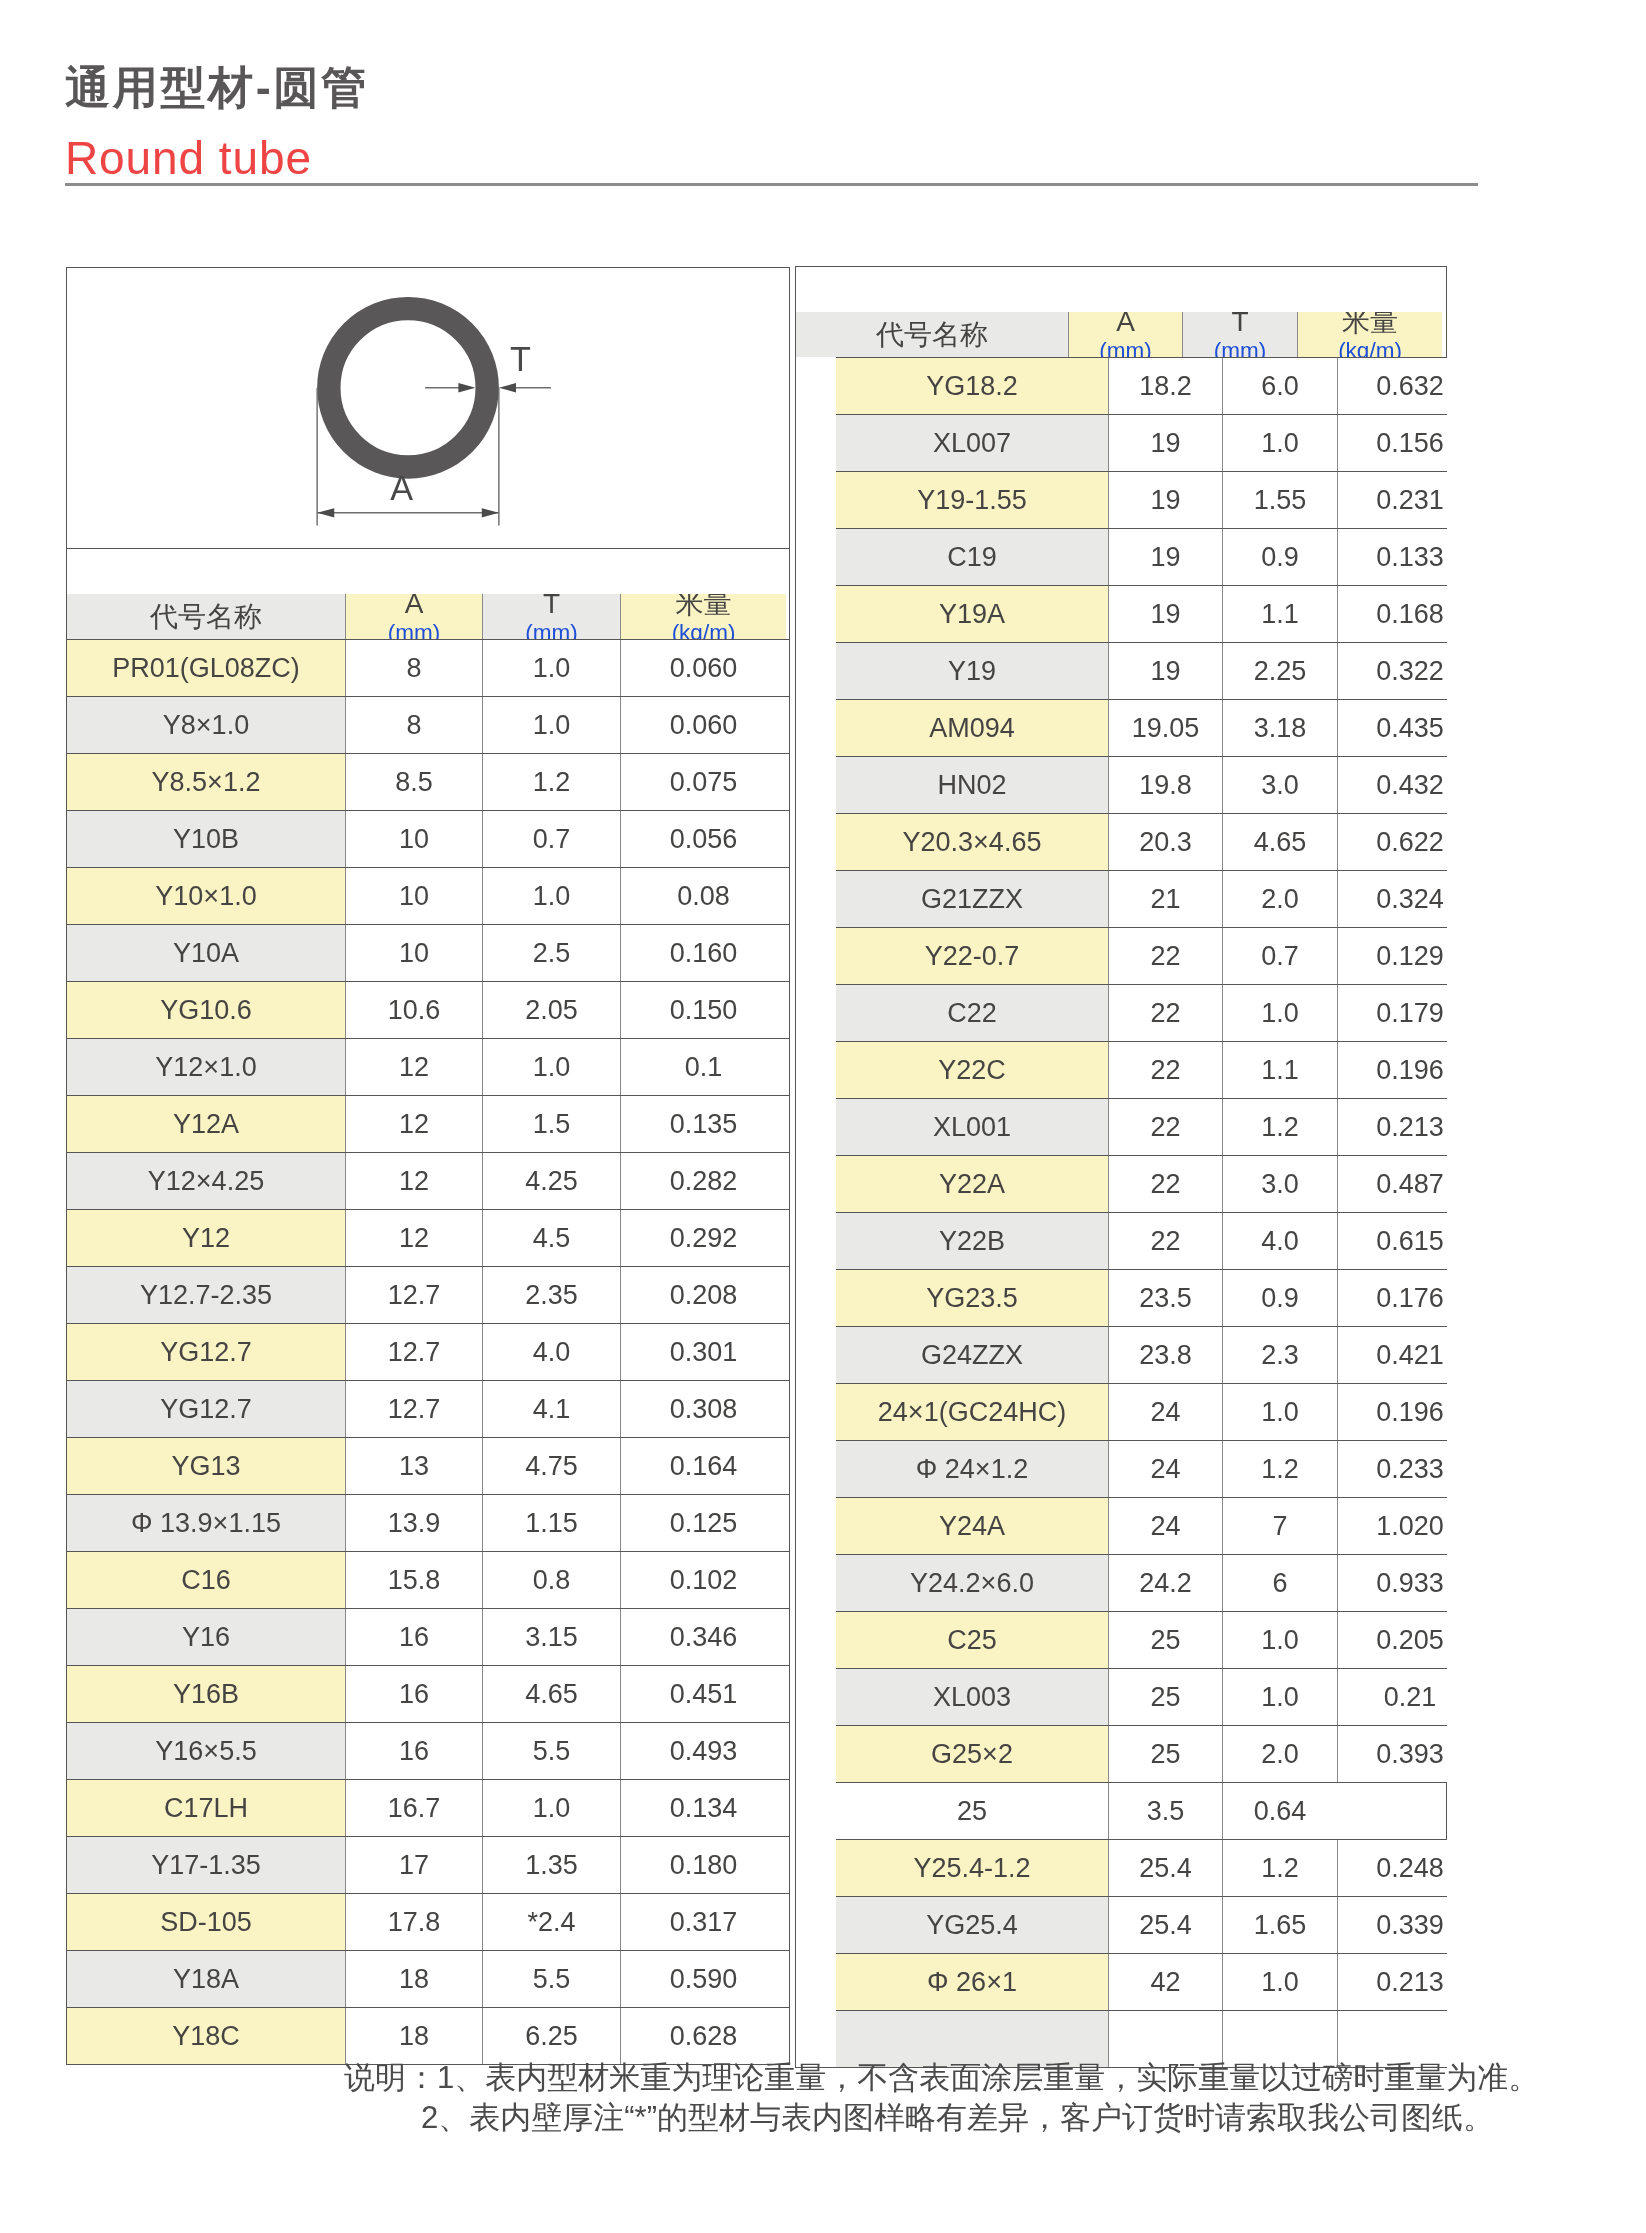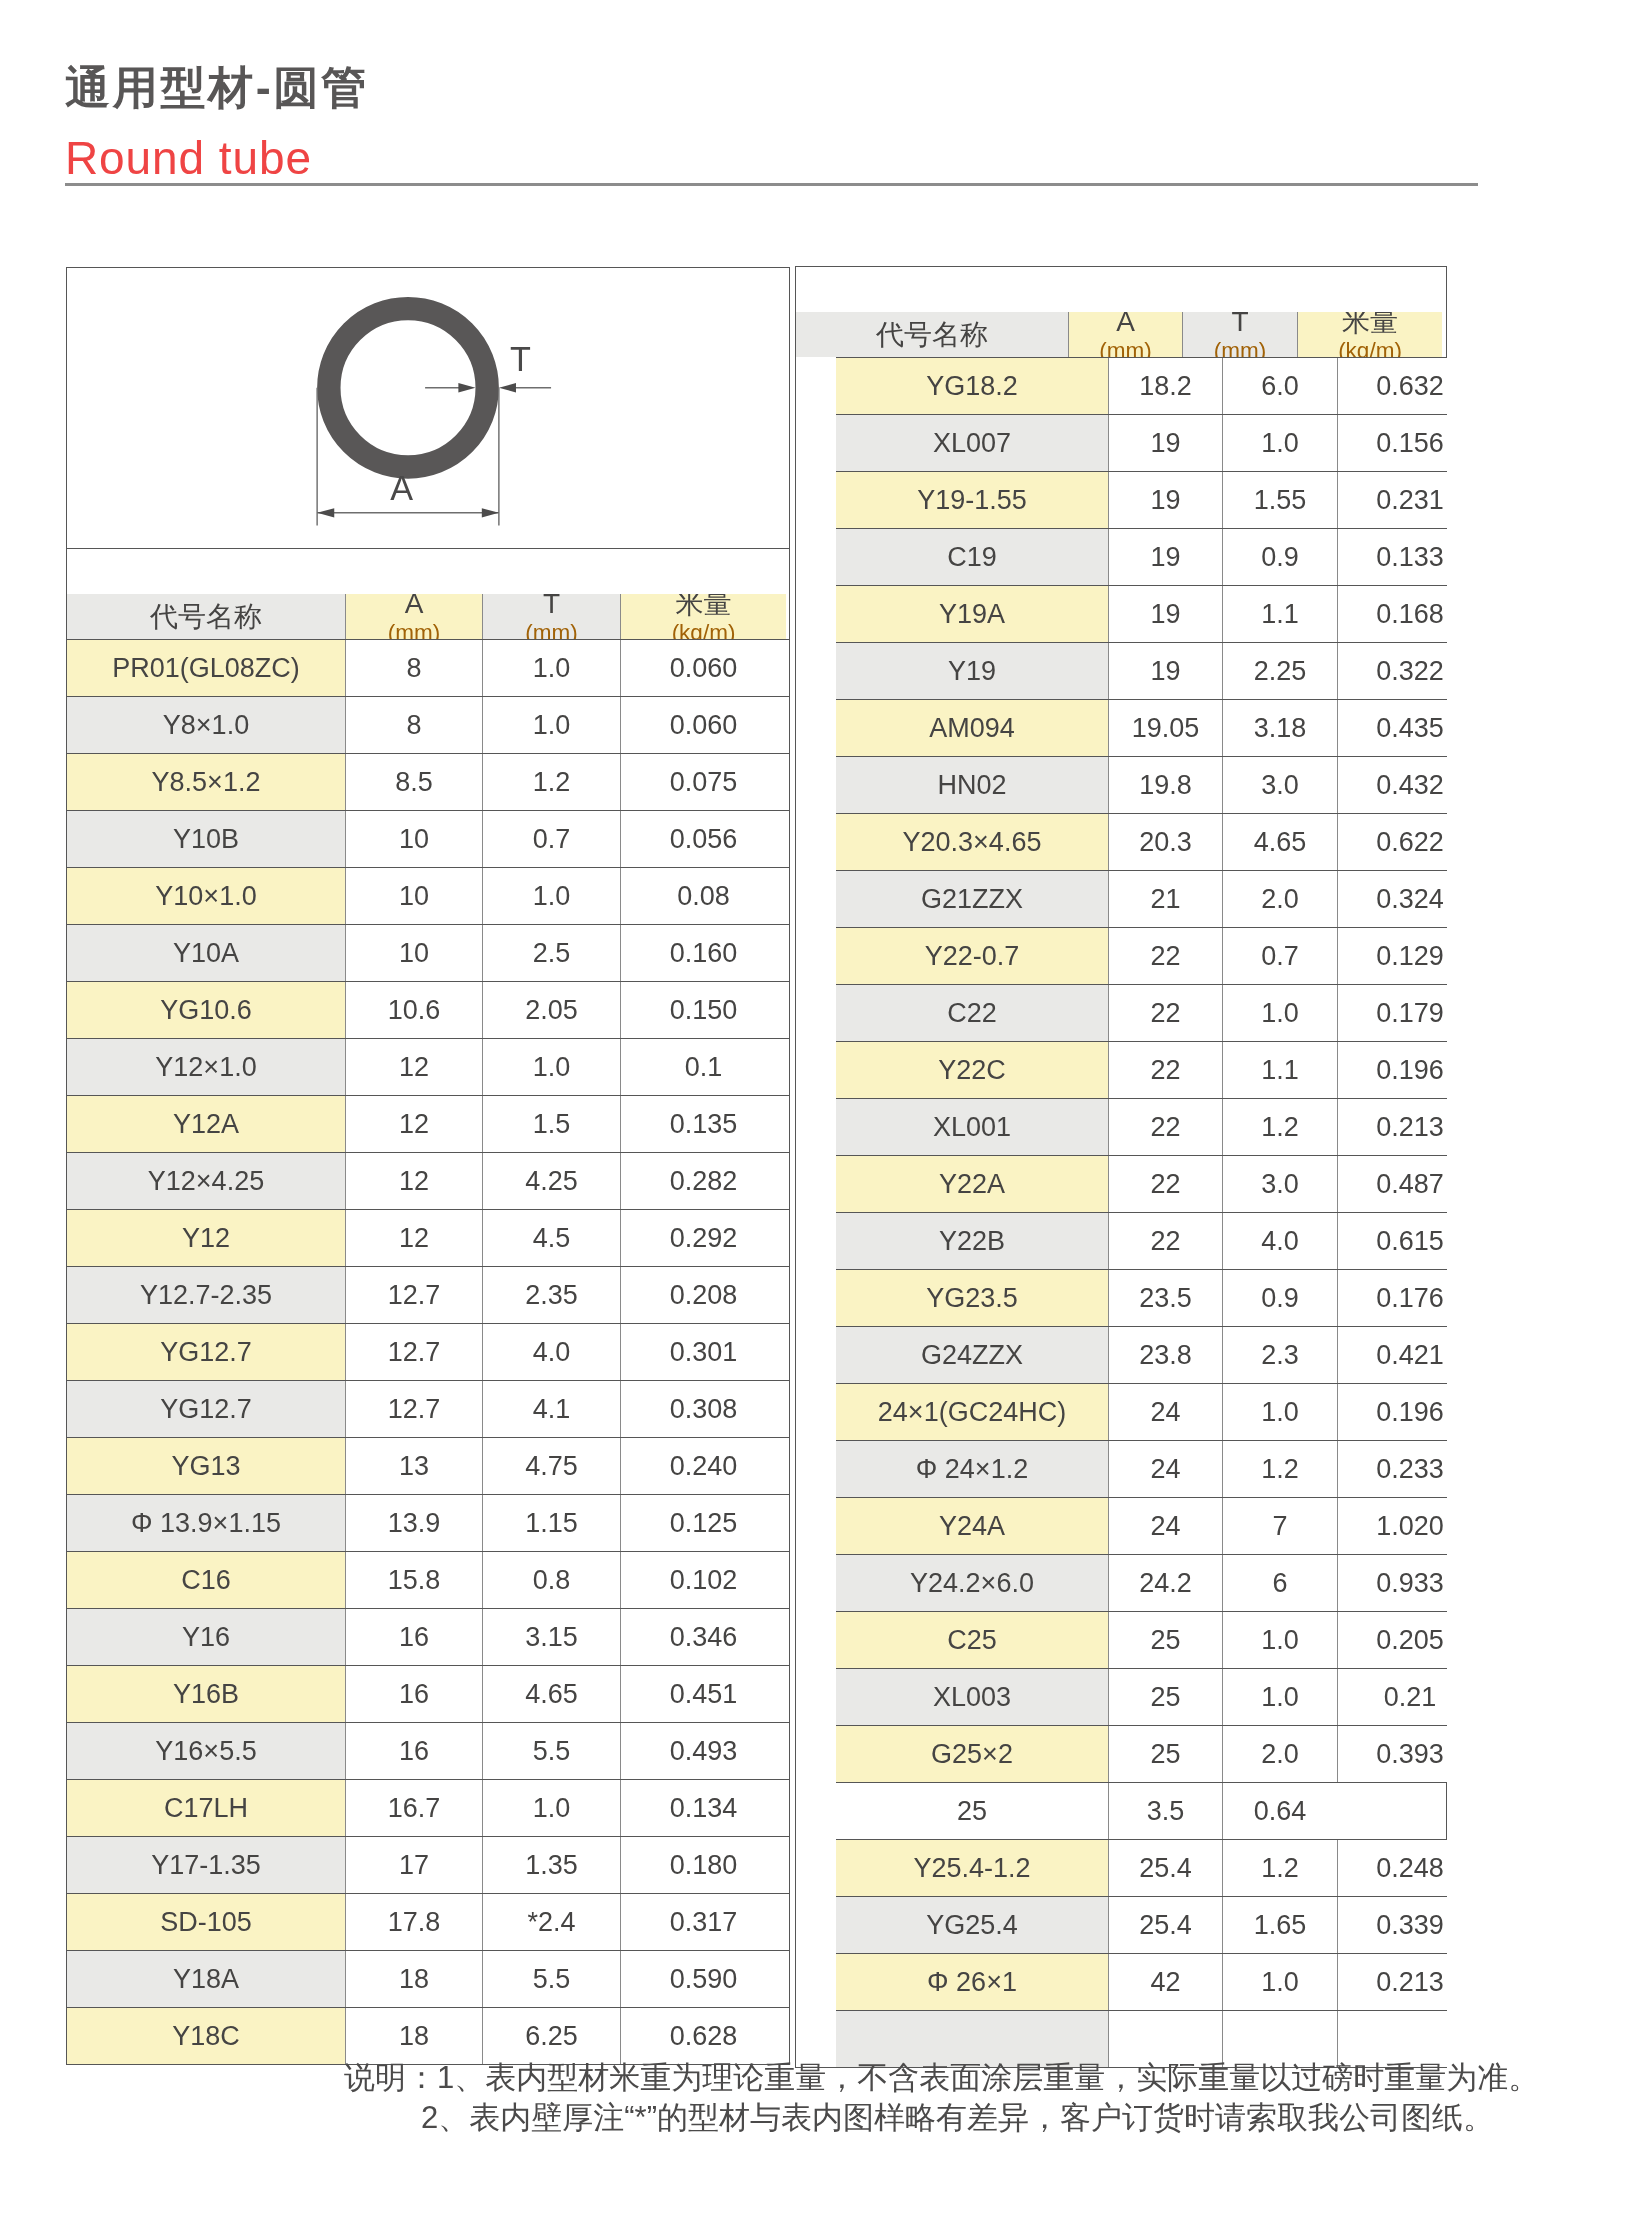--- a/index.html
+++ b/index.html
@@ -48,21 +48,21 @@
   .cell,.hcell{
     display:flex;align-items:center;justify-content:center;
     color:#454443;font-size:27px;
     box-sizing:border-box;
     overflow:hidden;white-space:nowrap;
   }
   .cell + .cell, .hcell + .hcell{border-left:1.4px solid #8a8a8a;}
 
   .hcell{flex-direction:column;line-height:1.12;margin-top:45px;}
   .hcell .main{font-size:28px;color:#454443;}
-  .hcell .sub{font-size:22.5px;color:#a16207;}
+  .hcell .sub{font-size:22.5px;color:#1d4ed8;}
 
   .yellow{background:#faf3c4;}
   .gray{background:#e9e9e7;}
   .val{background:#ffffff;}
 
   
   .notes{
     left:344px;top:2058px;
     font-size:31px;color:#4b4a4a;line-height:40px;
   }
@@ -198,21 +198,21 @@
       <div class="trow">
         <div class="cell name gray">YG12.7</div>
         <div class="cell val">12.7</div>
         <div class="cell val">4.1</div>
         <div class="cell val">0.308</div>
       </div>
       <div class="trow">
         <div class="cell name yellow">YG13</div>
         <div class="cell val">13</div>
         <div class="cell val">4.75</div>
-        <div class="cell val">0.240</div>
+        <div class="cell val">0.164</div>
       </div>
       <div class="trow">
         <div class="cell name gray">Φ 13.9×1.15</div>
         <div class="cell val">13.9</div>
         <div class="cell val">1.15</div>
         <div class="cell val">0.125</div>
       </div>
       <div class="trow">
         <div class="cell name yellow">C16</div>
         <div class="cell val">15.8</div>

